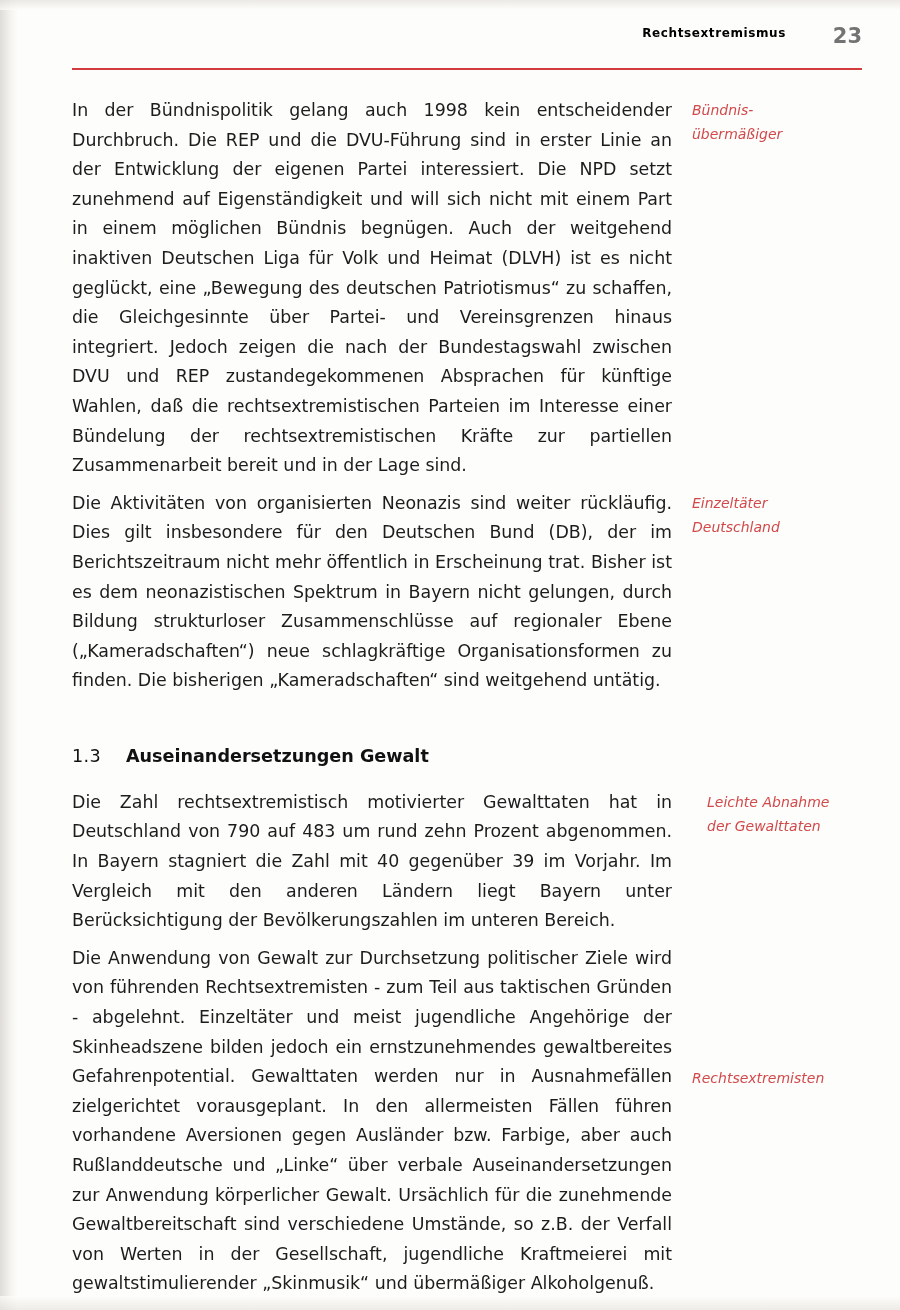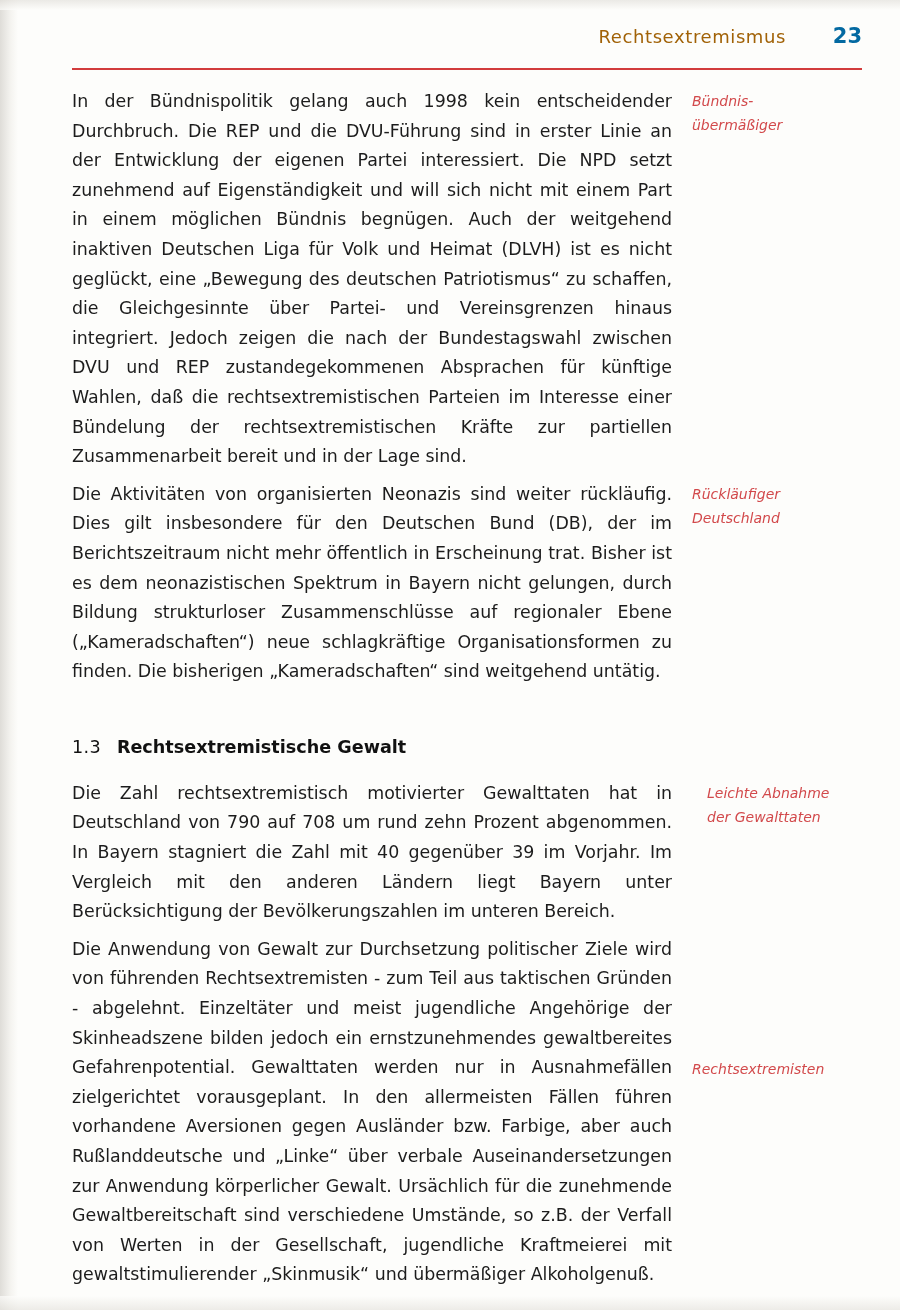--- a/index.html
+++ b/index.html
@@ -50,46 +50,46 @@
     position: absolute;
     left: 72px;
     top: 26px;
     width: 790px;
     height: 44px;
   }
   .header-title {
     position: absolute;
     right: 76px;
     top: 0;
-    font-size: 18px;
+    font-size: 12px;
     letter-spacing: .6px;
-    color: #a16207;
-    font-weight: 400;
+    color: #000000;
+    font-weight: 700;
   }
   .header-pagenum {
     position: absolute;
     right: 0;
     top: -2px;
     font-size: 21px;
     font-weight: 700;
-    color: #0369a1;
+    color: #737373;
   }
   .header-rule {
     position: absolute;
     left: 72px;
     top: 68px;
     width: 790px;
     height: 2px;
     background: #d23c3c;
   }
 
   .content {
     position: absolute;
     left: 72px;
-    top: 87px;
+    top: 96px;
     width: 790px;
   }
 
   .body-col {
     width: 600px;
   }
 
   p.para {
     margin: 0 0 17px 0;
     font-size: 17.4px;
@@ -115,21 +115,21 @@
     font-style: italic;
     color: #d2494b;
   }
 
   .section-head {
     margin-top: 50px;
     margin-bottom: 22px;
     font-size: 17.6px;
     color: #111;
     display: flex;
-    gap: 16px;
+    gap: 25px;
     align-items: baseline;
   }
   .section-num {
     font-weight: 400;
     letter-spacing: .3px;
   }
   .section-title {
     font-weight: 700;
   }
 </style>
@@ -158,33 +158,33 @@
         <div>Bündnis-</div>
         <div>übermäßiger</div>
       </div>
     </div>
 
     <div class="block">
       <div class="body-col">
         <p class="para">Die Aktivitäten von organisierten Neonazis sind weiter rückläufig. Dies gilt insbesondere für den Deutschen Bund (DB), der im Berichtszeitraum nicht mehr öffentlich in Erscheinung trat. Bisher ist es dem neonazistischen Spektrum in Bayern nicht gelungen, durch Bildung strukturloser Zusammenschlüsse auf regionaler Ebene („Kameradschaften“) neue schlagkräftige Organisationsformen zu finden. Die bisherigen „Kameradschaften“ sind weitgehend untätig.</p>
       </div>
       <div class="margin-note" style="top:2px;">
-        <div>Rückläufiger</div>
+        <div>Einzeltäter</div>
         <div>Deutschland</div>
       </div>
     </div>
 
     <div class="section-head">
       <span class="section-num">1.3</span>
-      <span class="section-title">Rechtsextremistische Gewalt</span>
-    </div>
-
-    <div class="block">
-      <div class="body-col">
-        <p class="para">Die Zahl rechtsextremistisch motivierter Gewalttaten hat in Deutschland von 790 auf 708 um rund zehn Prozent abgenommen. In Bayern stagniert die Zahl mit 40 gegenüber 39 im Vorjahr. Im Vergleich mit den anderen Ländern liegt Bayern unter Berücksichtigung der Bevölkerungszahlen im unteren Bereich.</p>
+      <span class="section-title">Auseinandersetzungen Gewalt</span>
+    </div>
+
+    <div class="block">
+      <div class="body-col">
+        <p class="para">Die Zahl rechtsextremistisch motivierter Gewalttaten hat in Deutschland von 790 auf 483 um rund zehn Prozent abgenommen. In Bayern stagniert die Zahl mit 40 gegenüber 39 im Vorjahr. Im Vergleich mit den anderen Ländern liegt Bayern unter Berücksichtigung der Bevölkerungszahlen im unteren Bereich.</p>
       </div>
       <div class="margin-note" style="top:2px;margin-left:15px;">
         <div>Leichte Abnahme</div>
         <div>der Gewalttaten</div>
       </div>
     </div>
 
     <div class="block">
       <div class="body-col">
         <p class="para">Die Anwendung von Gewalt zur Durchsetzung politischer Ziele wird von führenden Rechtsextremisten - zum Teil aus taktischen Gründen - abgelehnt. Einzeltäter und meist jugendliche Angehörige der Skinheadszene bilden jedoch ein ernstzunehmendes gewaltbereites Gefahrenpotential. Gewalttaten werden nur in Ausnahmefällen zielgerichtet vorausgeplant. In den allermeisten Fällen führen vorhandene Aversionen gegen Ausländer bzw. Farbige, aber auch Rußlanddeutsche und „Linke“ über verbale Auseinandersetzungen zur Anwendung körperlicher Gewalt. Ursächlich für die zunehmende Gewaltbereitschaft sind verschiedene Umstände, so z.B. der Verfall von Werten in der Gesellschaft, jugendliche Kraftmeierei mit gewaltstimulierender „Skinmusik“ und übermäßiger Alkoholgenuß.</p>

